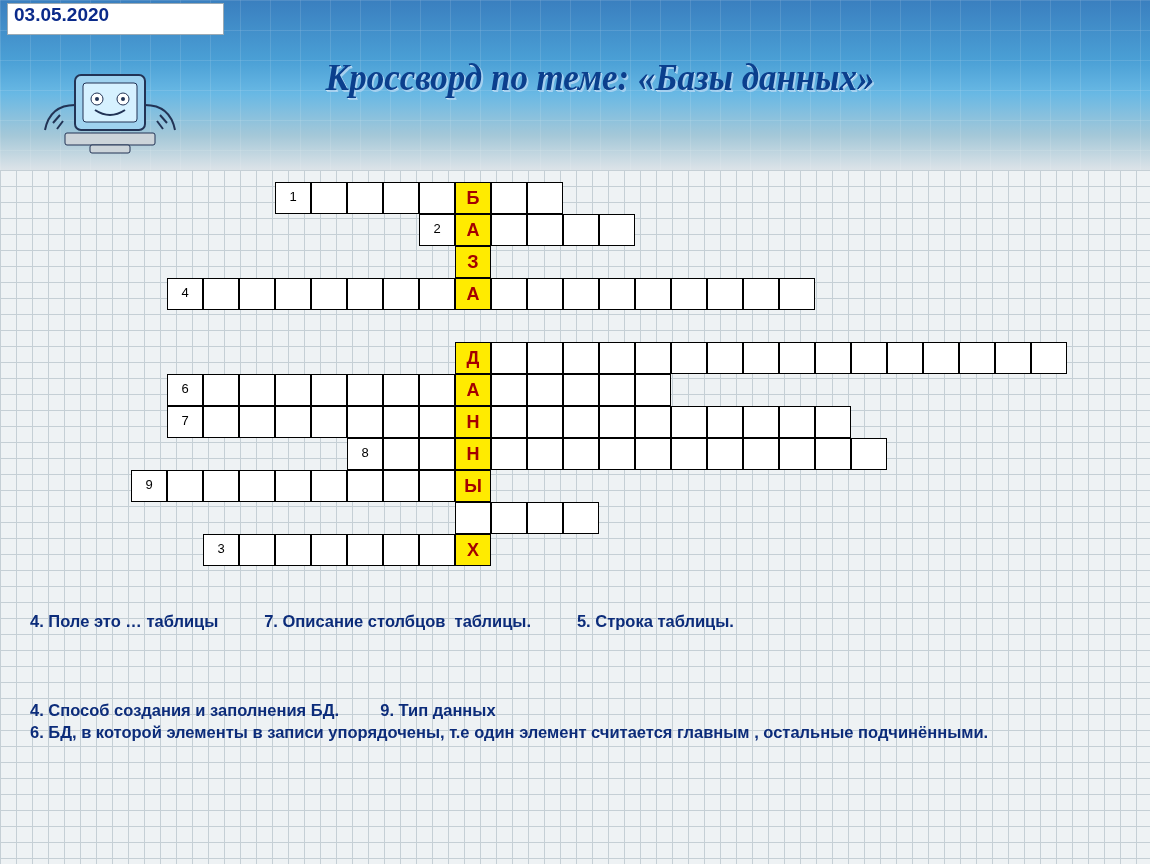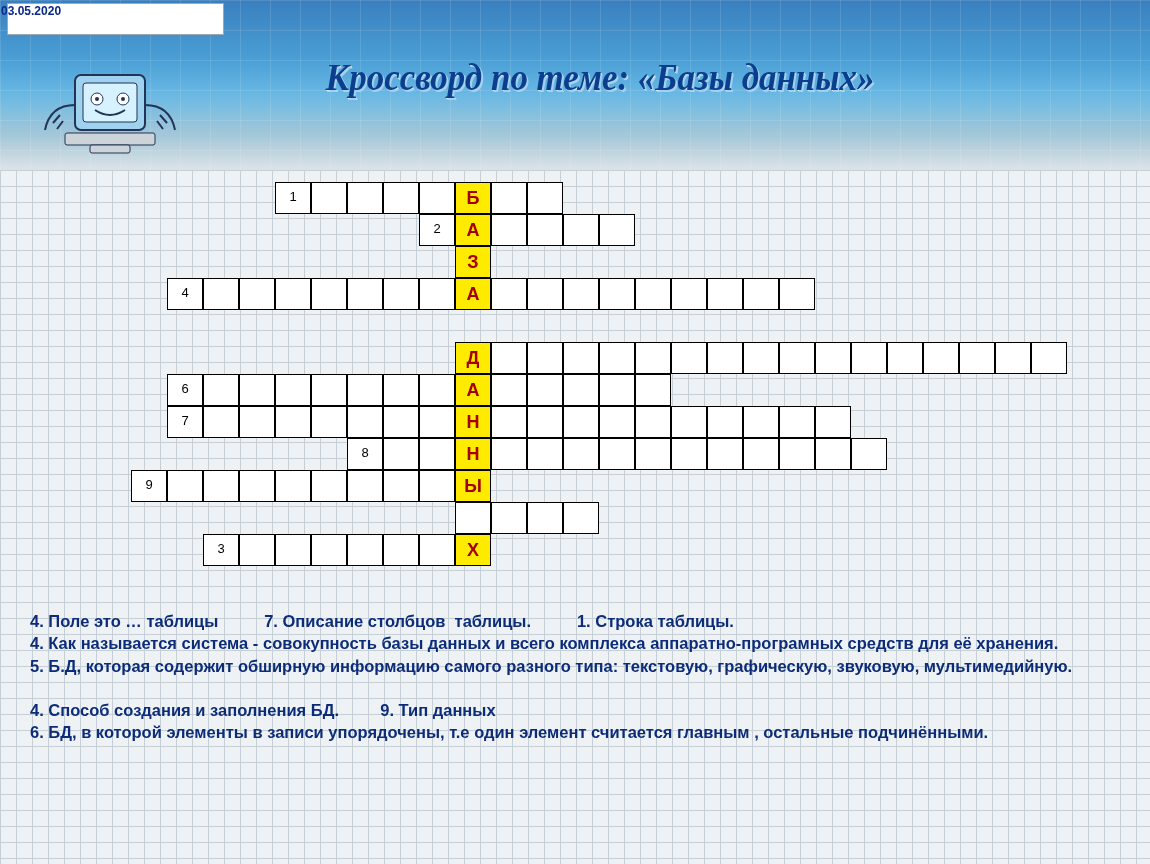--- a/index.html
+++ b/index.html
@@ -7,21 +7,21 @@
 
 
 .banner{position:absolute;left:0;top:0;width:1150px;height:170px;
   background:linear-gradient(#3a7fbf 0%,#4a9fd5 35%,#68b8e4 55%,#a5c8d8 80%,#dce3e8 100%);
   border-bottom:1px solid #6a94b0}
 .banner-grid{position:absolute;inset:0;opacity:.35;
   background-image:linear-gradient(#ffffff55 1px,transparent 1px),
                    linear-gradient(90deg,#ffffff55 1px,transparent 1px);
   background-size:30px 30px}
 .datebox{position:absolute;left:7px;top:3px;width:215px;height:30px;background:#fff;border:1px solid #9aaab5}
-.date{position:absolute;left:1px;top:4px;font-size:12px;font-weight:bold;color:#0a2a8a}
+.date{position:absolute;left:14px;top:4px;font-size:19px;font-weight:bold;color:#0a2a8a}
 .title{position:absolute;left:250px;top:55px;width:700px;text-align:center;
   font-family:Georgia,'Times New Roman',serif;font-size:38px;color:#0b3f8d;
   font-style:italic;font-weight:bold;text-shadow:2px 2px 0 #a5d0ef,1px 1px 0 #dff0fb;
   transform:scaleX(.92)}
 .mascot{position:absolute;left:35px;top:65px;width:150px;height:95px}
 
 
 .main{position:absolute;left:0;top:170px;width:1150px;height:694px;
   background-color:#eef2f4;
   background-image:linear-gradient(#c5cfd5 1px,transparent 1px),
@@ -194,20 +194,20 @@
       <div class="cell" style="left: 383px; top: 364px;"></div>
       <div class="cell" style="left: 419px; top: 364px;"></div>
       <div class="cell y" style="left: 455px; top: 364px;">Х</div>
     </div>
 
   <div class="clues">
     <span>4. Поле это … таблицы</span>
     &nbsp;&nbsp;&nbsp;&nbsp;&nbsp;&nbsp;&nbsp;&nbsp;
     <span>7. Описание столбцов  таблицы.</span>
     &nbsp;&nbsp;&nbsp;&nbsp;&nbsp;&nbsp;&nbsp;&nbsp;
-    <span>1. Строка таблицы.</span><br>
-    <span style="white-space:normal">4. Как называется система -   совокупность базы данных и всего комплекса аппаратно-програмных средств для её хранения.</span><br>
-    <span style="white-space:normal">5. Б.Д, которая содержит обширную информацию самого разного типа: текстовую, графическую, звуковую, мультимедийную.</span><br>
+    <span>5. Строка таблицы.</span><br>
+    <br>
+    <br>
     <br>
     <span>4. Способ создания и заполнения БД.         9. Тип данных</span><br>
     <span style="white-space:normal">6. БД, в которой элементы в записи упорядочены, т.е один элемент считается  главным , остальные подчинёнными</span><span>.</span>
   </div>
 </div>
 
 </body></html>

